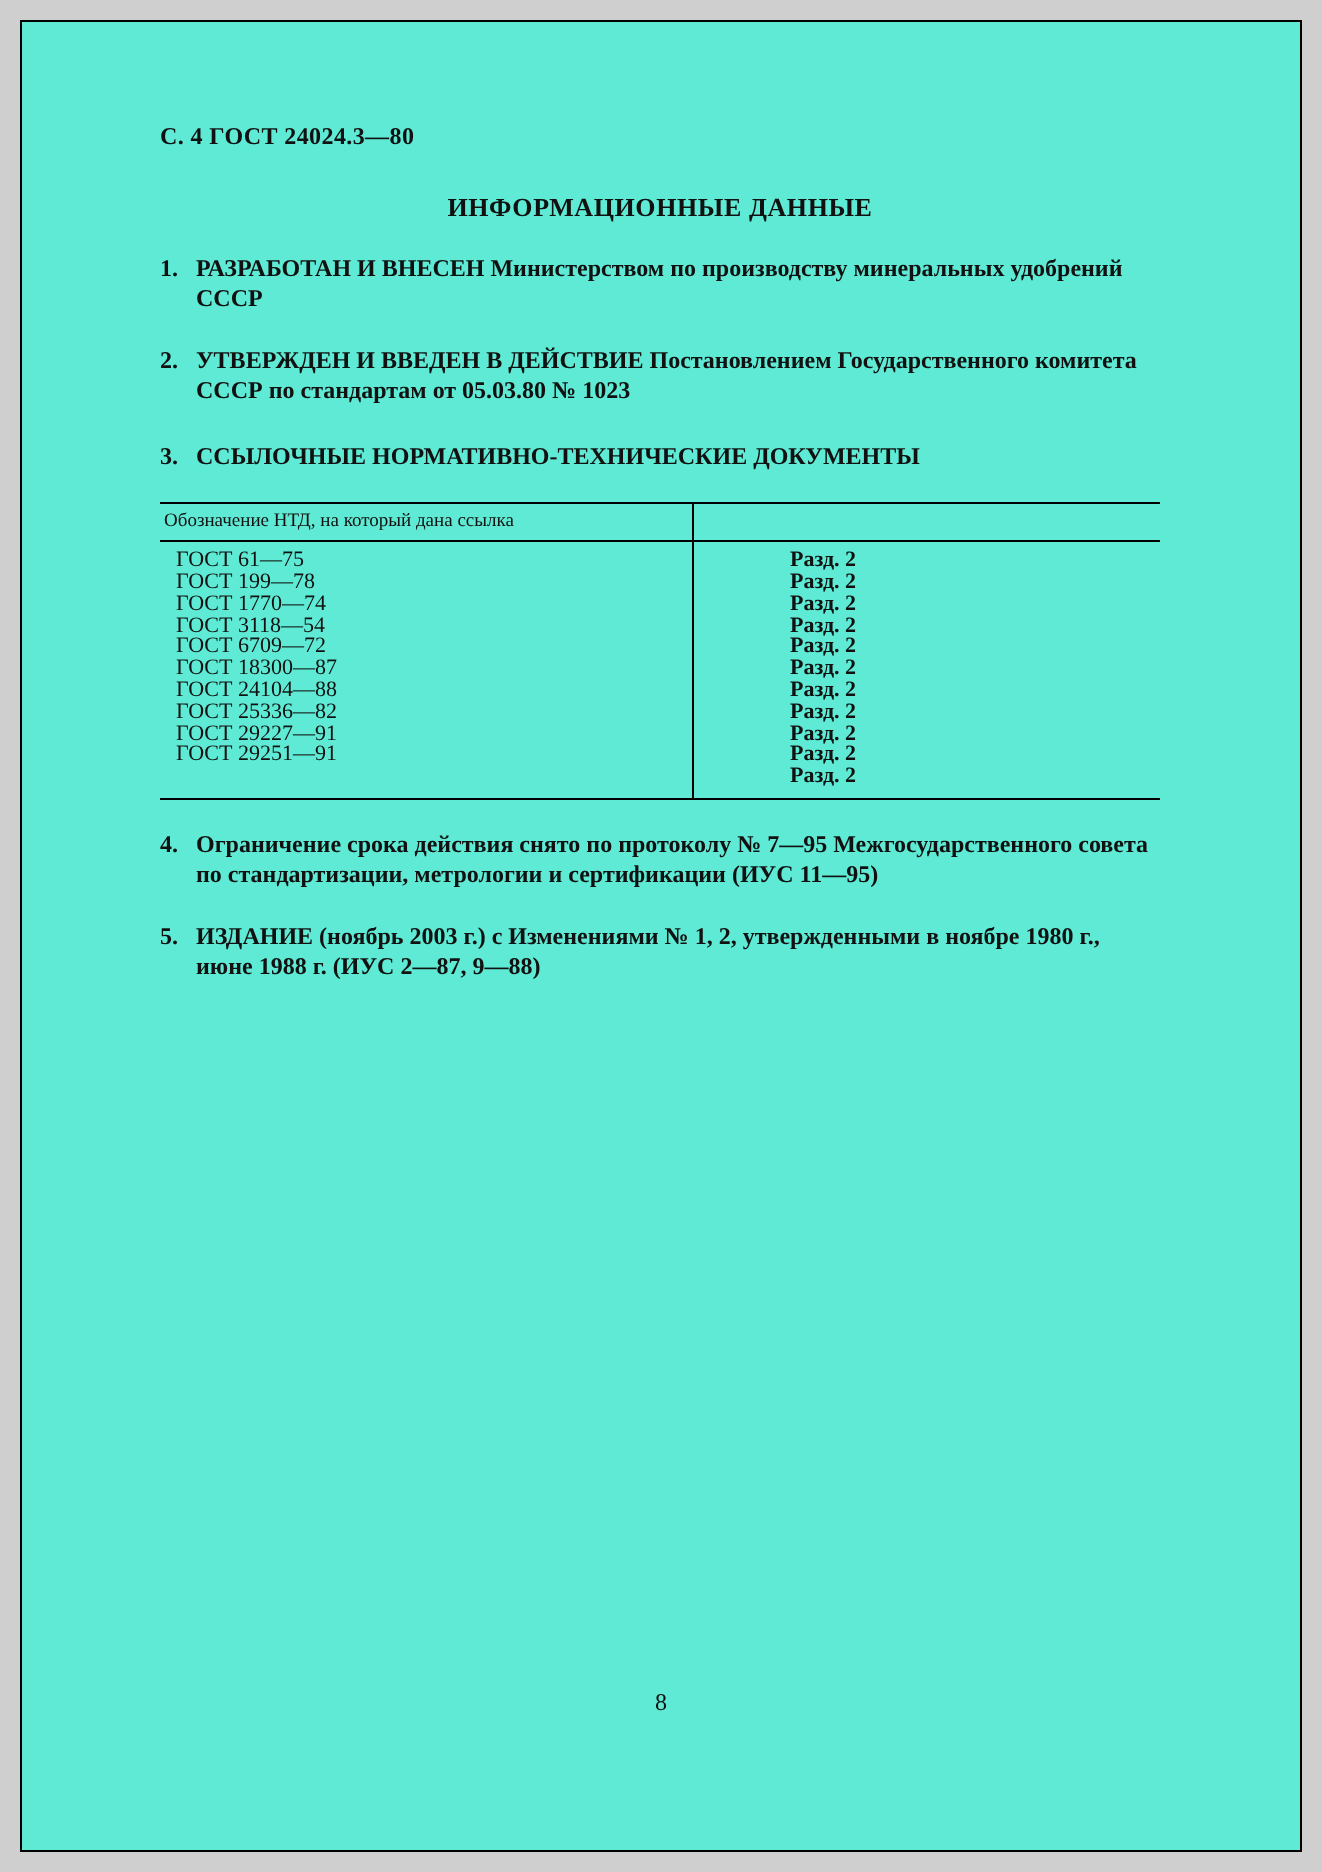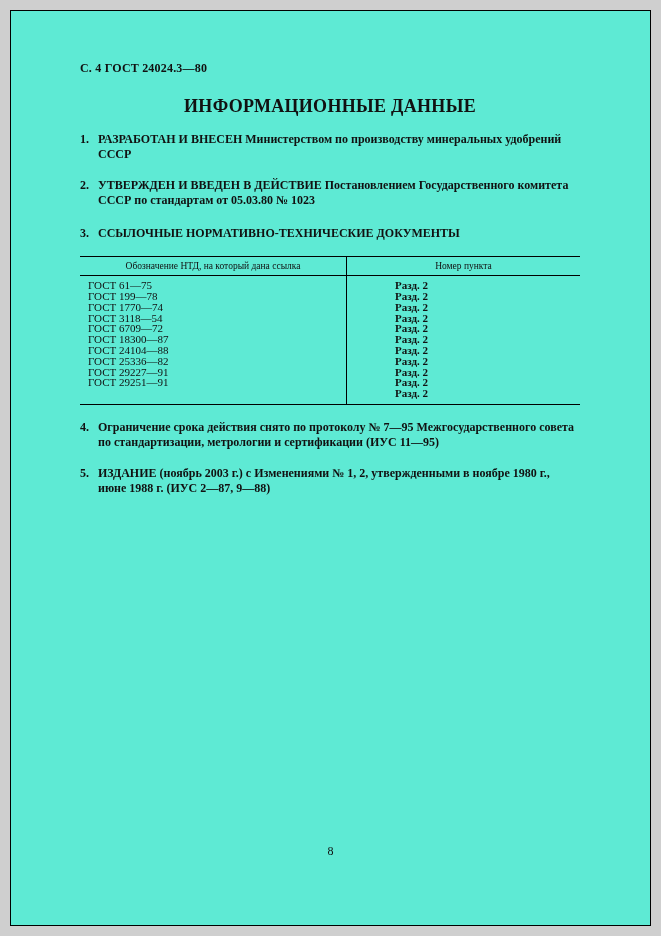--- a/index.html
+++ b/index.html
@@ -21,21 +21,21 @@
     position:absolute;
     left:69px; right:70px; top:50px;
   }
   .doc-header {
     font-size:12px;
     font-weight:bold;
     letter-spacing:.2px;
   }
   .doc-title {
     text-align:center;
-    font-size:18px;
+    font-size:13px;
     font-weight:bold;
     margin-top:20px;
     letter-spacing:.3px;
   }
   .item {
     display:flex;
     font-size:12px;
     font-weight:bold;
     line-height:1.28;
     margin-top:15px;
@@ -49,21 +49,20 @@
     border-bottom:1px solid #000;
     font-weight:normal;
   }
   .thead {
     display:flex;
     border-top:1px solid #000;
     border-bottom:1px solid #000;
   }
   .th1, .th2 {
     font-size:9.5px;
-    text-align:center;
     padding:4px 2px;
     line-height:1.1;
   }
   .th1 { width:267px; border-right:1px solid #000; }
   .th2 { flex:1; }
   .tbody { display:flex; }
   .tcol1 {
     width:267px;
     border-right:1px solid #000;
     padding:4px 0 5px 8px;
@@ -103,21 +102,20 @@
     </div>
 
     <div class="item item-3">
       <span class="num">3.</span>
       <span class="text">ССЫЛОЧНЫЕ НОРМАТИВНО-ТЕХНИЧЕСКИЕ ДОКУМЕНТЫ</span>
     </div>
 
     <div class="ref-table">
       <div class="thead">
         <div class="th1">Обозначение НТД, на который дана ссылка</div>
-        <div class="th2">Номер пункта</div>
       </div>
       <div class="tbody">
         <div class="tcol1">
             <div class="tcell">ГОСТ 61—75</div>
             <div class="tcell">ГОСТ 199—78</div>
             <div class="tcell">ГОСТ 1770—74</div>
             <div class="tcell">ГОСТ 3118—54</div>
             <div class="tcell">ГОСТ 6709—72</div>
             <div class="tcell">ГОСТ 18300—87</div>
             <div class="tcell">ГОСТ 24104—88</div>

